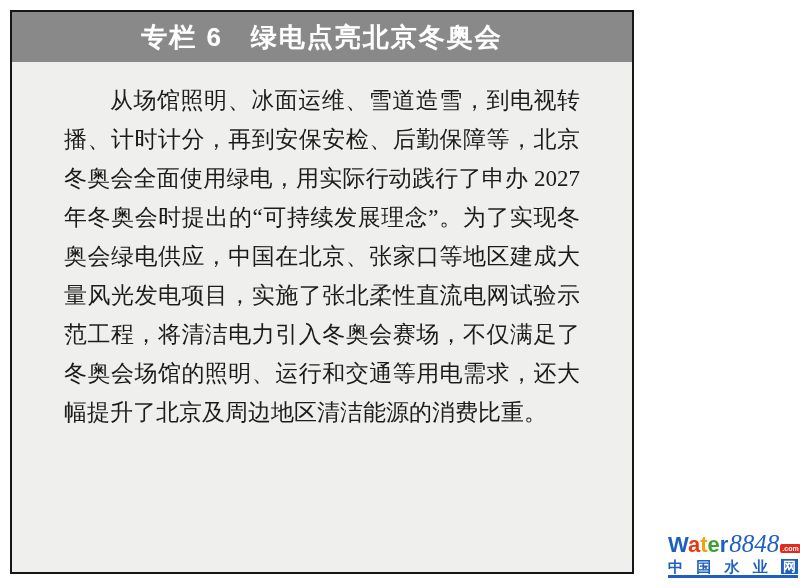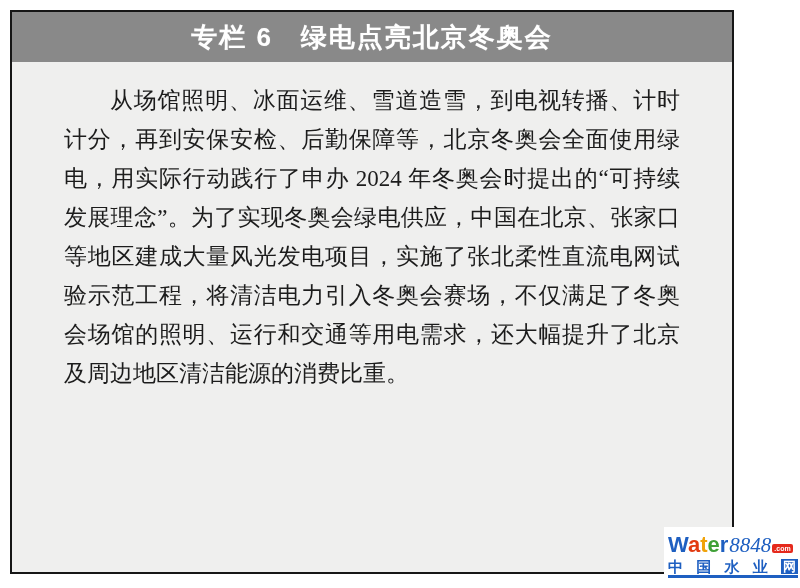--- a/index.html
+++ b/index.html
@@ -17,21 +17,21 @@
   html,body{width:800px;height:588px;}
   body{
     position:relative;
     background:#ffffff;
     font-family:"Liberation Serif","DejaVu Serif",serif;
     overflow:hidden;
   }
   .panel{
     position:absolute;
     left:10px; top:10px;
-    width:724px; height:564px;
+    width:624px; height:564px;
     border:2px solid var(--border-color);
     background:var(--body-bg);
   }
   .panel-header{
     height:50px;
     background:var(--header-bg);
     display:flex;
     align-items:center;
     justify-content:center;
   }
@@ -70,21 +70,21 @@
     white-space:nowrap;
   }
   .wm-word{
     font-weight:bold;
     font-size:22px;
     letter-spacing:0;
   }
   .wm-number{
     font-family:"Liberation Serif","DejaVu Serif",serif;
     font-style:italic;
-    font-size:21px;
+    font-size:25px;
     color:var(--wm-blue);
     margin-left:1px;
   }
   .wm-tld{
     display:inline-block;
     background:var(--wm-tag-red);
     color:#ffffff;
     font-size:7px;
     font-weight:bold;
     padding:1px 2px;
@@ -114,21 +114,21 @@
   }
 </style>
 </head>
 <body>
 
 <div class="panel">
   <div class="panel-header">
     <span class="panel-title">专栏 6　绿电点亮北京冬奥会</span>
   </div>
   <div class="panel-body">
-    <p>从场馆照明、冰面运维、雪道造雪，到电视转播、计时计分，再到安保安检、后勤保障等，北京冬奥会全面使用绿电，用实际行动践行了申办 2024 年冬奥会时提出的“可持续发展理念”。为了实现冬奥会绿电供应，中国在北京、张家口等地区建成大量风光发电项目，实施了张北柔性直流电网试验示范工程，将清洁电力引入冬奥会赛场，不仅满足了冬奥会场馆的照明、运行和交通等用电需求，还大幅提升了北京及周边地区清洁能源的消费比重。</p>
+    <p>从场馆照明、冰面运维、雪道造雪，到电视转播、计时计分，再到安保安检、后勤保障等，北京冬奥会全面使用绿电，用实际行动践行了申办 2027 年冬奥会时提出的“可持续发展理念”。为了实现冬奥会绿电供应，中国在北京、张家口等地区建成大量风光发电项目，实施了张北柔性直流电网试验示范工程，将清洁电力引入冬奥会赛场，不仅满足了冬奥会场馆的照明、运行和交通等用电需求，还大幅提升了北京及周边地区清洁能源的消费比重。</p>
   </div>
 </div>
 
 <div class="watermark">
   <div class="wm-brand">
     <span class="wm-word"><span style="color: rgb(30, 95, 193);">W</span><span style="color: rgb(226, 59, 18);">a</span><span style="color: rgb(240, 163, 10);">t</span><span style="color: rgb(63, 160, 55);">e</span><span style="color: rgb(30, 95, 193);">r</span></span>
       <span class="wm-number">8848</span>
       <span class="wm-tld">.com</span>
   </div>
   <div class="wm-site">

